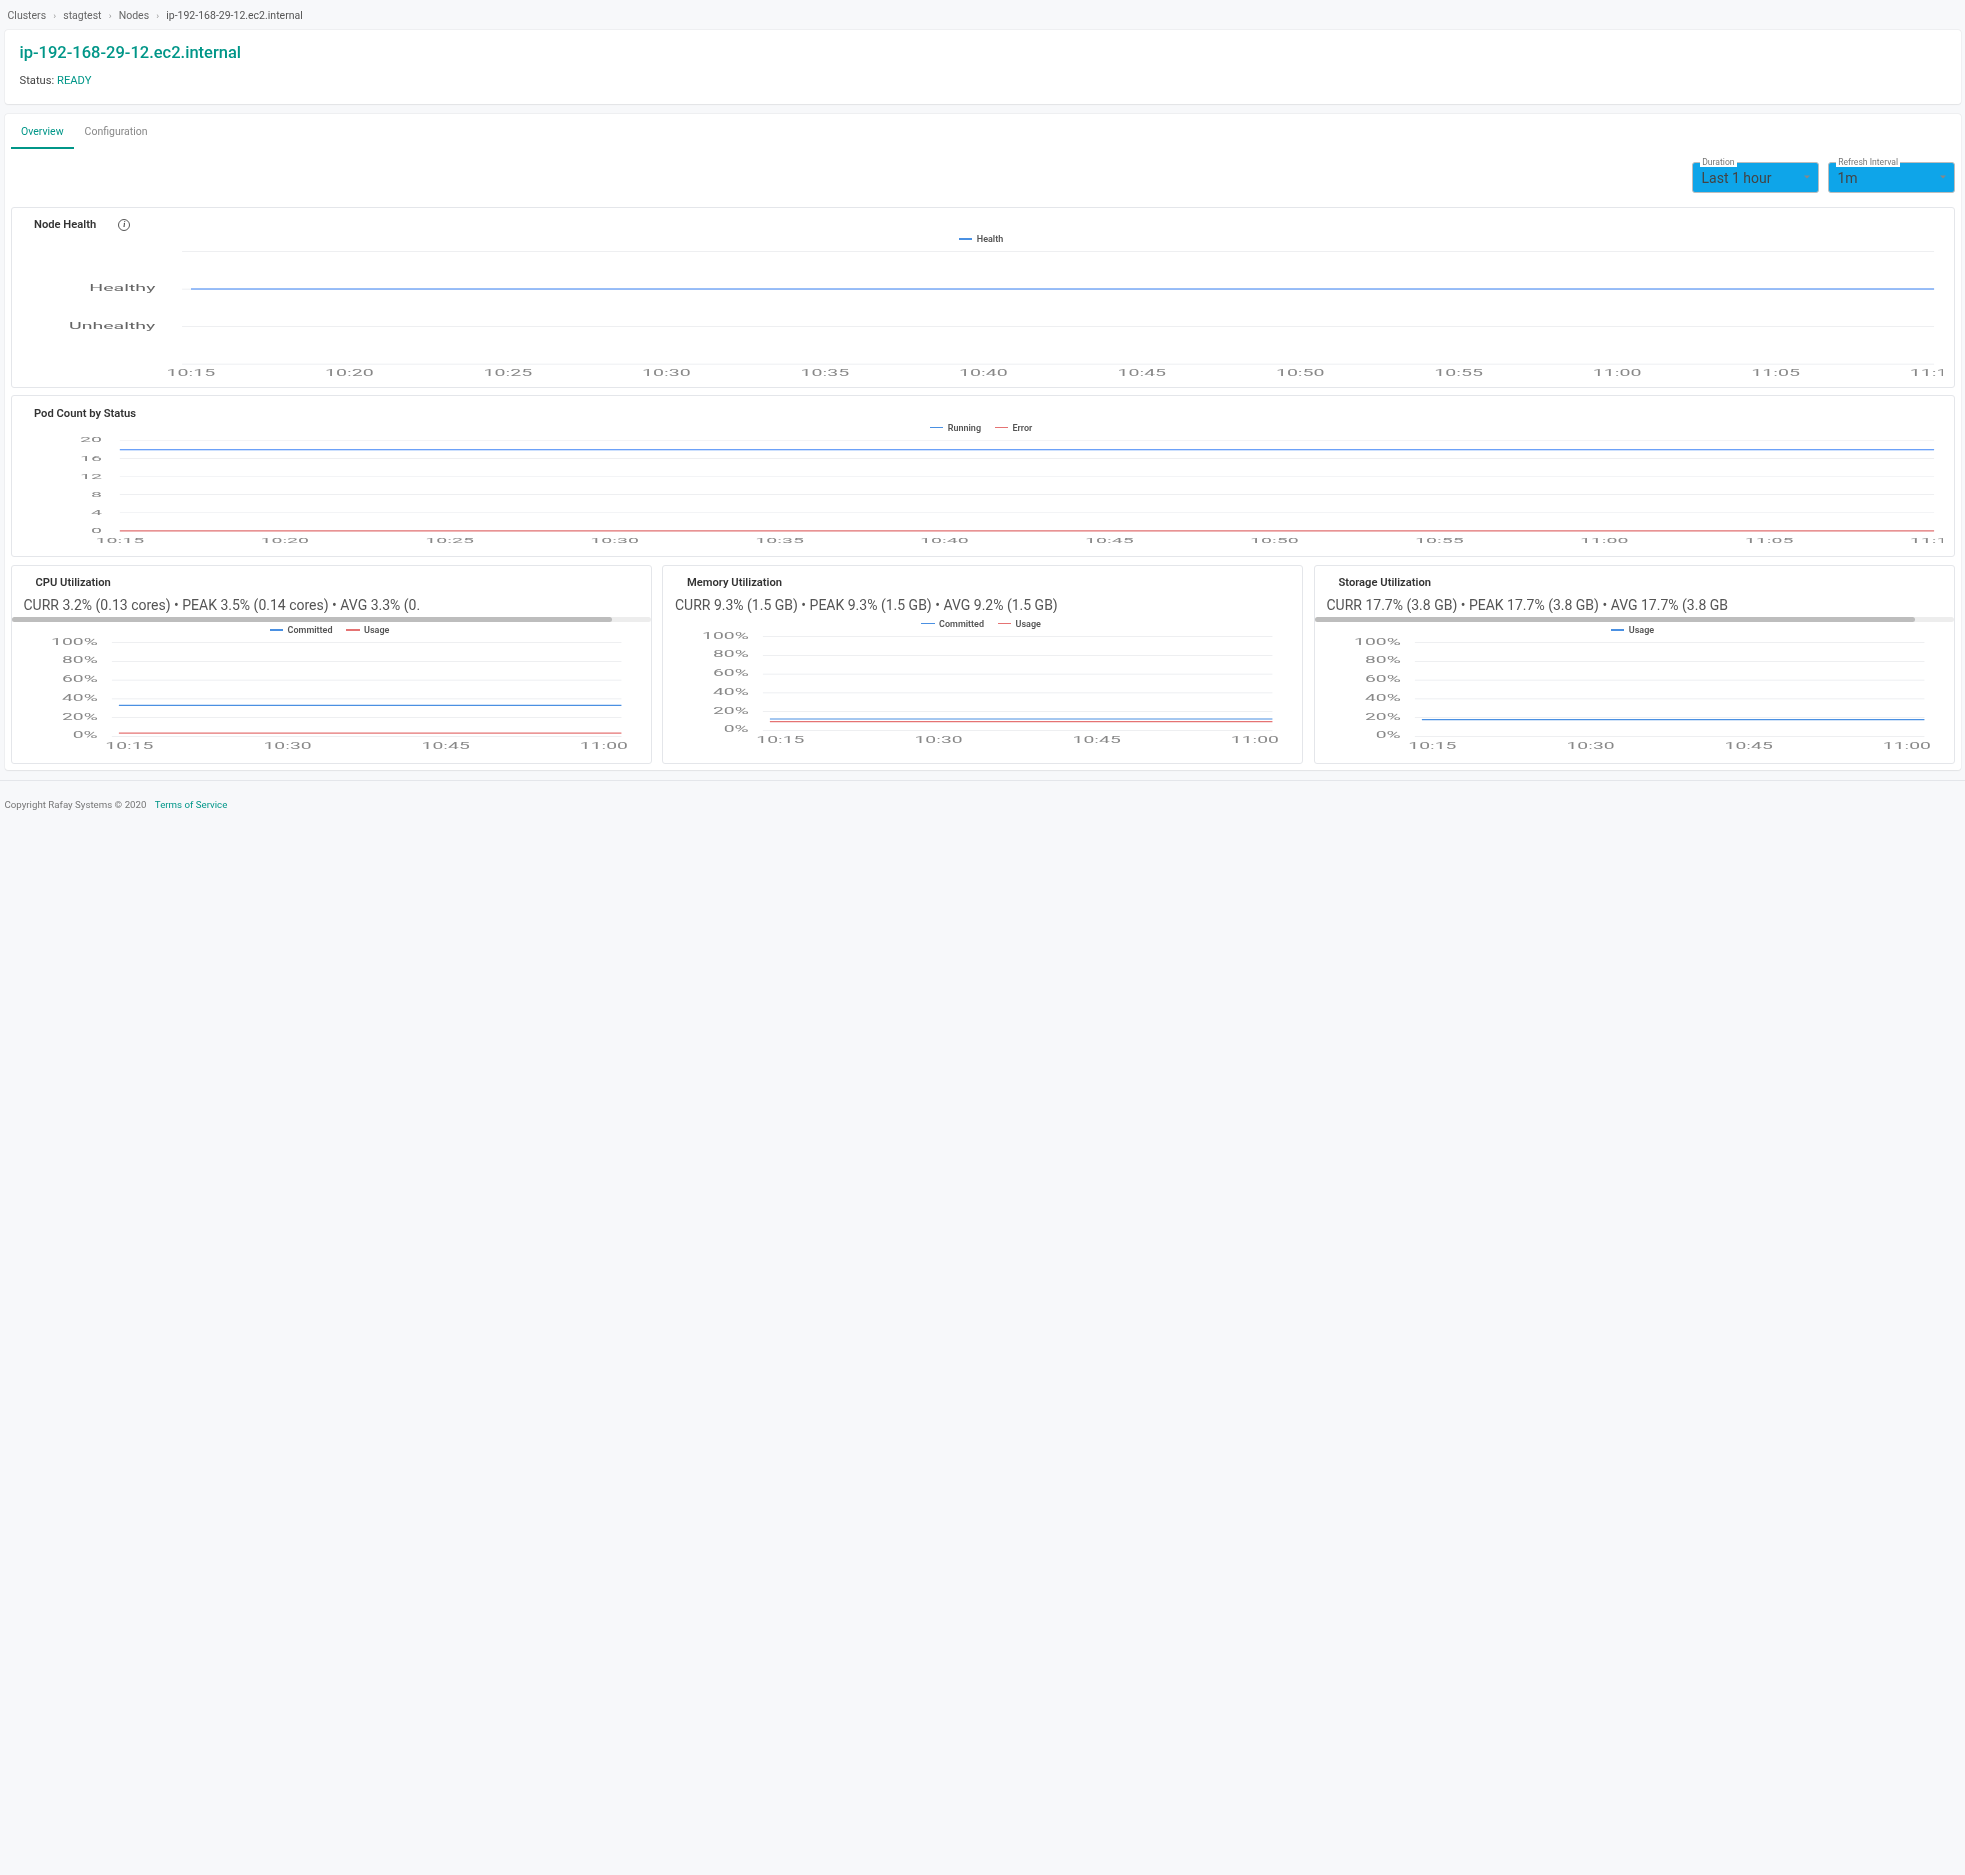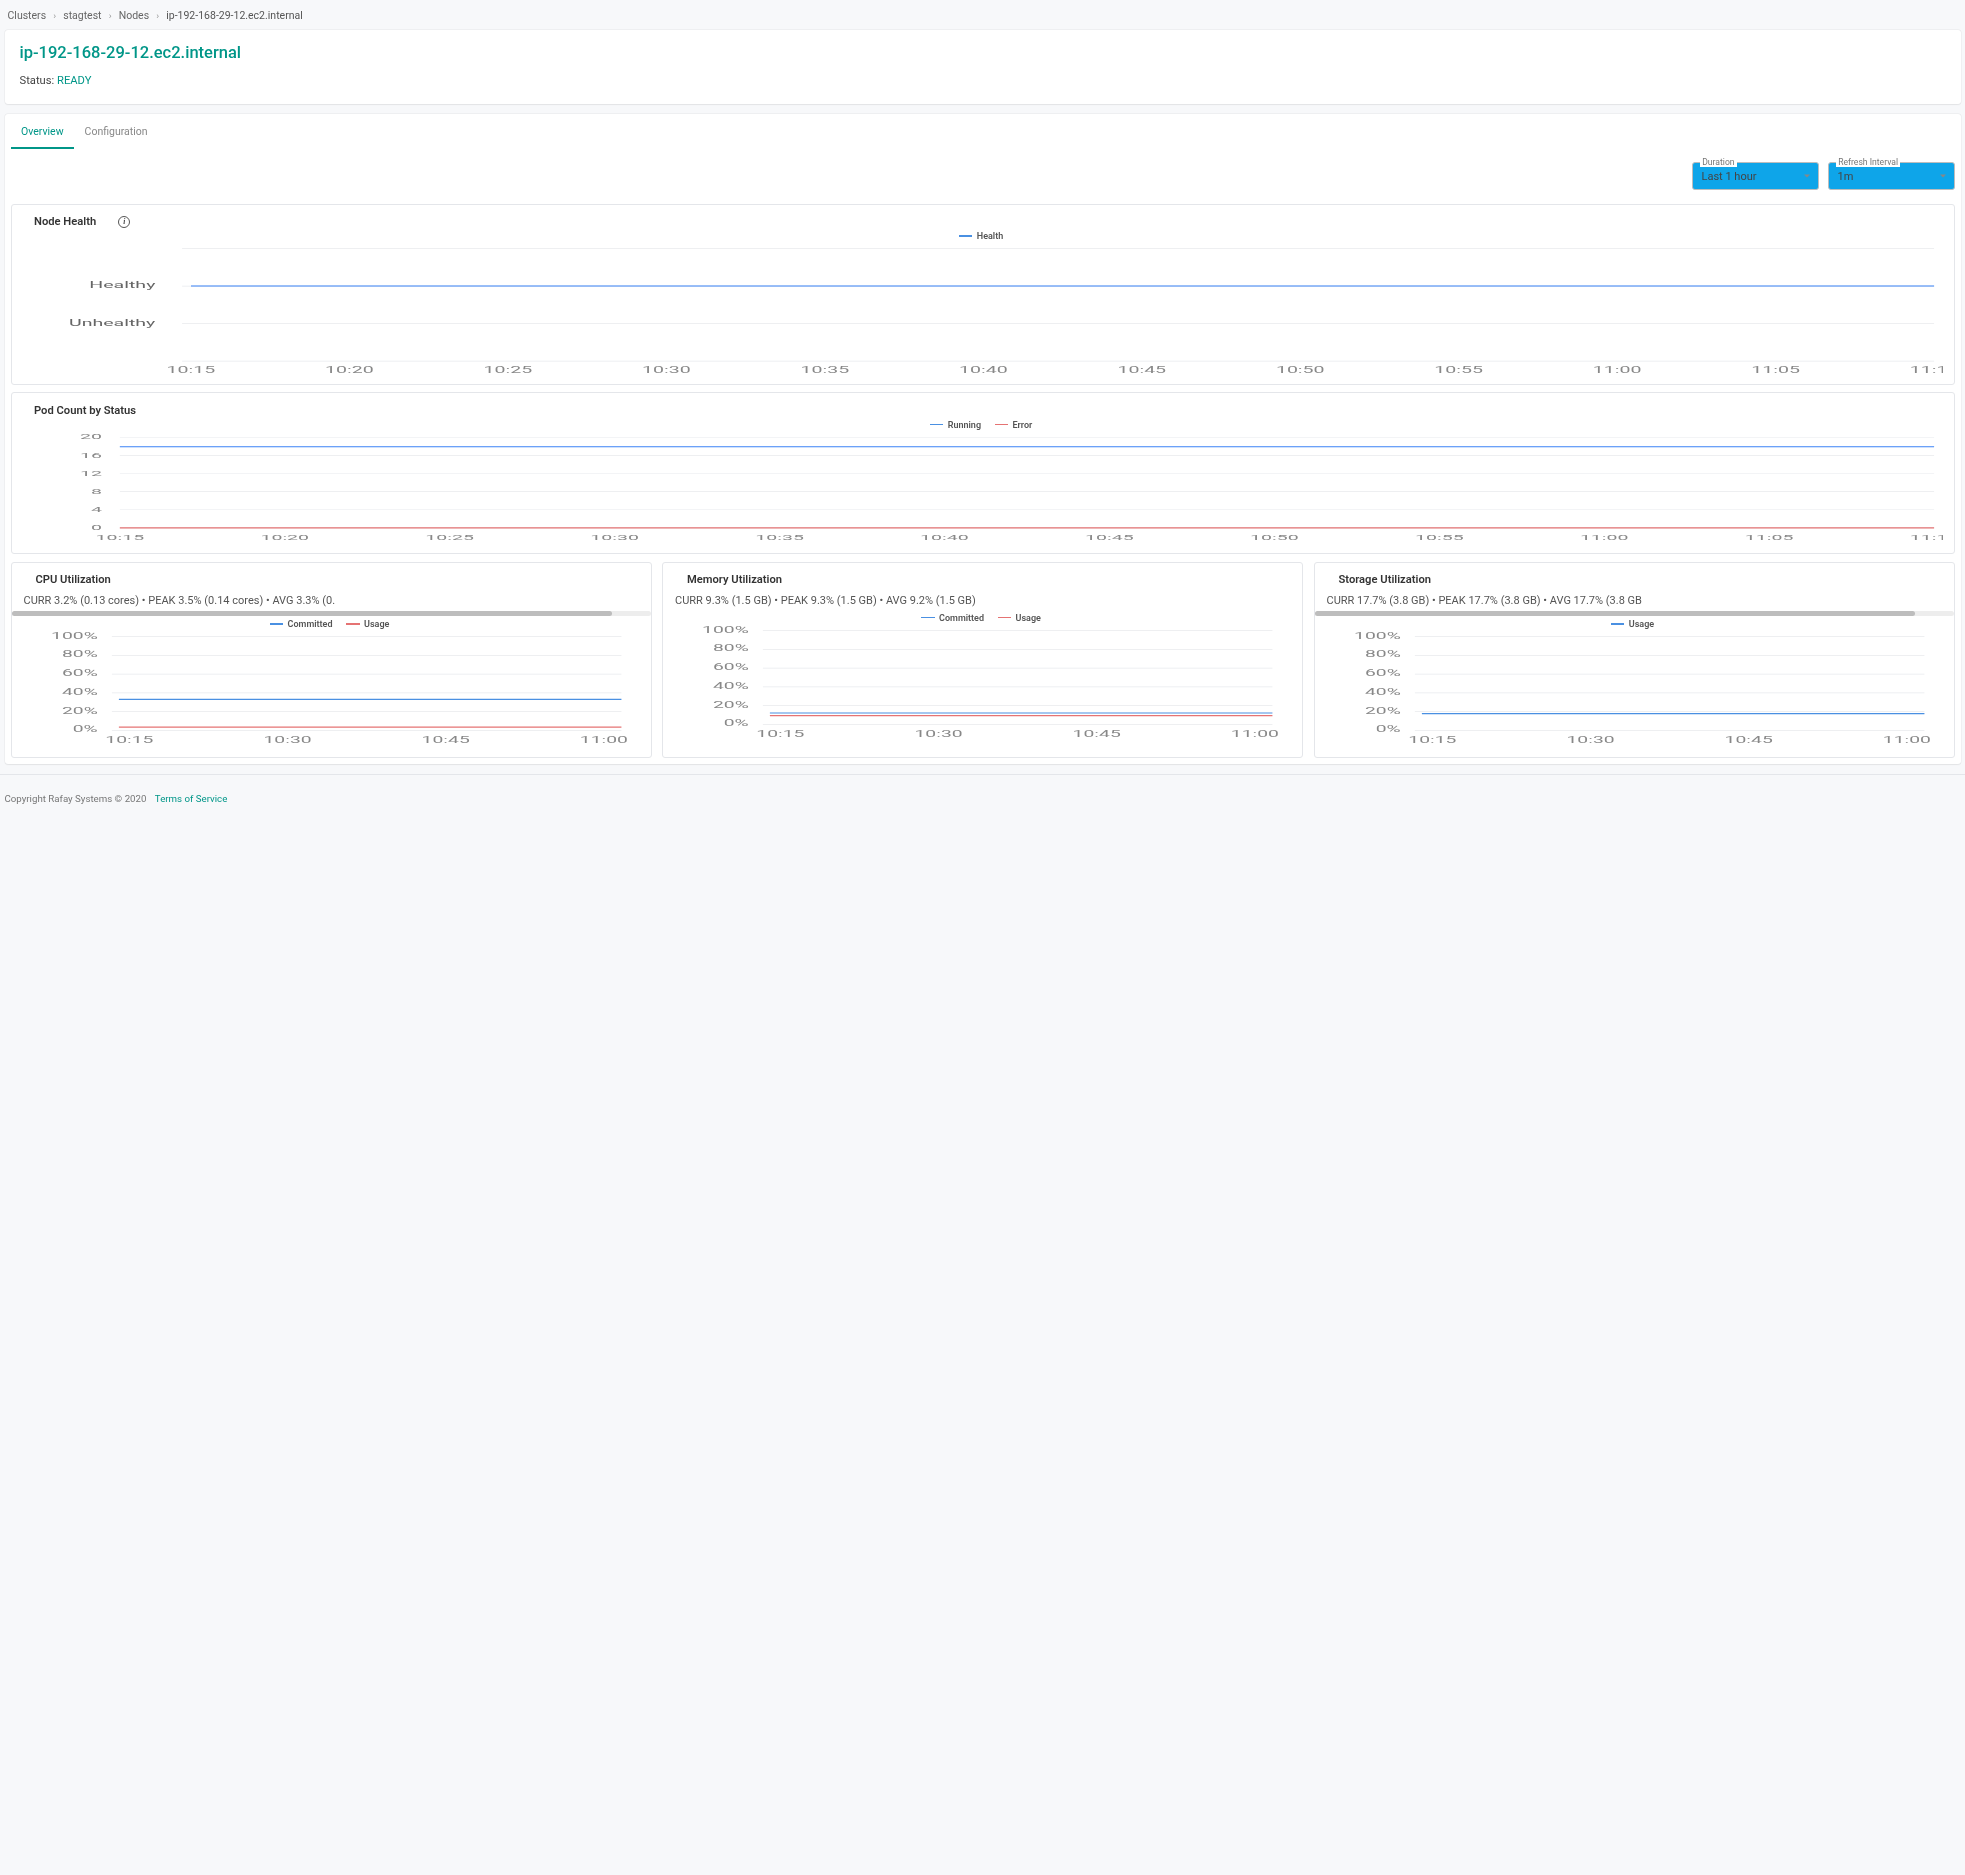--- a/index.html
+++ b/index.html
@@ -67,21 +67,21 @@
   }
   .select-field .float-label {
     position: absolute;
     top: -6px;
     left: 7.5px;
     background: #fff;
     font-size: 8.6px;
     color: #777;
     padding: 0 2.2px;
   }
-  .select-field .value { font-size: 11px; color: #444; }
+  .select-field .value { font-size: 14px; color: #444; }
   .select-field .caret {
     position: absolute;
     right: 7.5px;
     top: 50%;
     transform: translateY(-50%);
     width: 0; height: 0;
     border-left: 3.7px solid transparent;
     border-right: 3.7px solid transparent;
     border-top: 3.7px solid #888;
   }
@@ -145,21 +145,21 @@
   }
   .mini-card {
     border: 0.7px solid #e4e6ea;
     border-radius: 3px;
     background: #fff;
     padding: 10.5px 12px 7.5px;
     overflow: hidden;
   }
   .mini-card .chart-title { font-size: 11.2px; }
   .mini-sub {
-    font-size: 11px;
+    font-size: 14px;
     color: #555;
     margin-top: 7.5px;
     white-space: nowrap;
     overflow: hidden;
   }
   .scroll-track {
     height: 5.2px;
     background: #ededed;
     border-radius: 3px;
     margin: 4.5px -12px 0;

